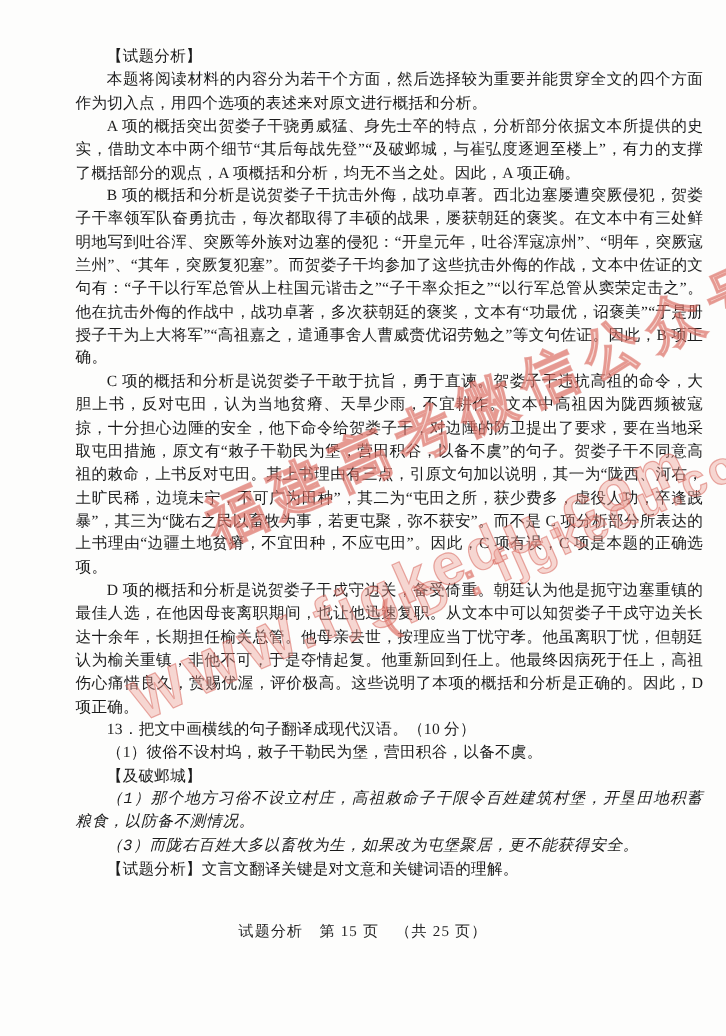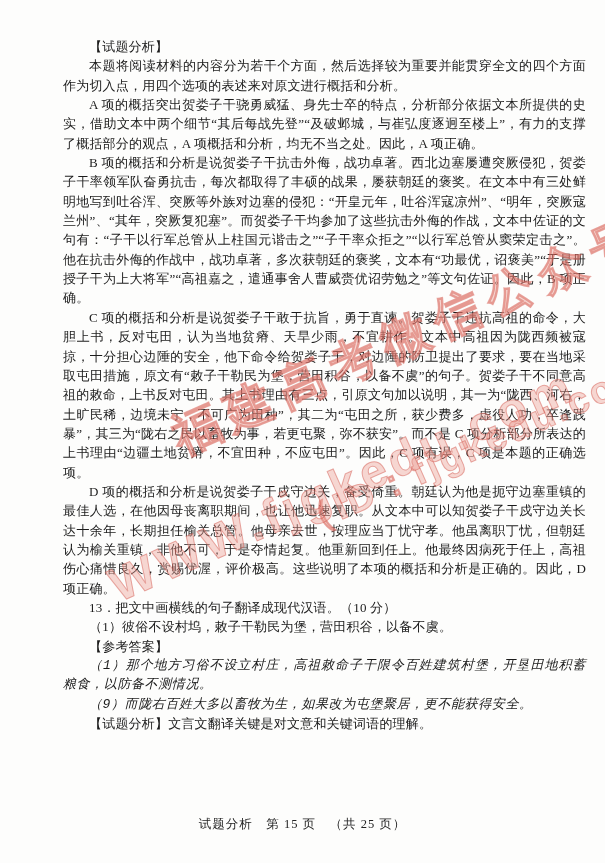--- a/index.html
+++ b/index.html
@@ -24,21 +24,21 @@
     letter-spacing:0.2px;
     word-break:break-all;
   }
   .kai {
     font-style:italic;
     letter-spacing:0.6px;
     font-family:Liberation Mono, monospace;
   }
   .footer {
     position:absolute;
-    left:0; right:0; top:816px;
+    left:0; right:0; top:768px;
     text-align:center;
     font-size:12.5px;
     color:#232323;
     letter-spacing:1px;
   }
   .wm {
     position:absolute;
     font-family:"Liberation Sans","DejaVu Sans",sans-serif;
     font-weight:bold;
     white-space:nowrap;
@@ -63,23 +63,23 @@
 
   <div class="content">
     <p class="para">【试题分析】</p>
     <p class="para">本题将阅读材料的内容分为若干个方面，然后选择较为重要并能贯穿全文的四个方面作为切入点，用四个选项的表述来对原文进行概括和分析。</p>
     <p class="para">A 项的概括突出贺娄子干骁勇威猛、身先士卒的特点，分析部分依据文本所提供的史实，借助文本中两个细节“其后每战先登”“及破邺城，与崔弘度逐迥至楼上”，有力的支撑了概括部分的观点，A 项概括和分析，均无不当之处。因此，A 项正确。</p>
     <p class="para">B 项的概括和分析是说贺娄子干抗击外侮，战功卓著。西北边塞屡遭突厥侵犯，贺娄子干率领军队奋勇抗击，每次都取得了丰硕的战果，屡获朝廷的褒奖。在文本中有三处鲜明地写到吐谷浑、突厥等外族对边塞的侵犯：“开皇元年，吐谷浑寇凉州”、“明年，突厥寇兰州”、“其年，突厥复犯塞”。而贺娄子干均参加了这些抗击外侮的作战，文本中佐证的文句有：“子干以行军总管从上柱国元谐击之”“子干率众拒之”“以行军总管从窦荣定击之”。他在抗击外侮的作战中，战功卓著，多次获朝廷的褒奖，文本有“功最优，诏褒美”“于是册授子干为上大将军”“高祖嘉之，遣通事舍人曹威赍优诏劳勉之”等文句佐证。因此，B 项正确。</p>
     <p class="para">C 项的概括和分析是说贺娄子干敢于抗旨，勇于直谏。贺娄子干违抗高祖的命令，大胆上书，反对屯田，认为当地贫瘠、天旱少雨，不宜耕作。文本中高祖因为陇西频被寇掠，十分担心边陲的安全，他下命令给贺娄子干，对边陲的防卫提出了要求，要在当地采取屯田措施，原文有“敕子干勒民为堡，营田积谷，以备不虞”的句子。贺娄子干不同意高祖的敕命，上书反对屯田。其上书理由有三点，引原文句加以说明，其一为“陇西、河右，土旷民稀，边境未宁，不可广为田种”，其二为“屯田之所，获少费多，虚役人功，卒逢践暴”，其三为“陇右之民以畜牧为事，若更屯聚，弥不获安”。而不是 C 项分析部分所表达的上书理由“边疆土地贫瘠，不宜田种，不应屯田”。因此，C 项有误，C 项是本题的正确选项。</p>
     <p class="para">D 项的概括和分析是说贺娄子干戍守边关，备受倚重。朝廷认为他是扼守边塞重镇的最佳人选，在他因母丧离职期间，也让他迅速复职。从文本中可以知贺娄子干戍守边关长达十余年，长期担任榆关总管。他母亲去世，按理应当丁忧守孝。他虽离职丁忧，但朝廷认为榆关重镇，非他不可，于是夺情起复。他重新回到任上。他最终因病死于任上，高祖伤心痛惜良久，赏赐优渥，评价极高。这些说明了本项的概括和分析是正确的。因此，D 项正确。</p>
     <p class="para">13．把文中画横线的句子翻译成现代汉语。（10 分）</p>
     <p class="para">（1）彼俗不设村坞，敕子干勒民为堡，营田积谷，以备不虞。</p>
-    <p class="para">【参考答案】</p>
+    <p class="para">【及破邺城】</p>
     <p class="para kai">（1）那个地方习俗不设立村庄，高祖敕命子干限令百姓建筑村堡，开垦田地积蓄粮食，以防备不测情况。</p>
-    <p class="para kai">（9）而陇右百姓大多以畜牧为生，如果改为屯堡聚居，更不能获得安全。</p>
+    <p class="para kai">（3）而陇右百姓大多以畜牧为生，如果改为屯堡聚居，更不能获得安全。</p>
     <p class="para">【试题分析】文言文翻译关键是对文意和关键词语的理解。</p>
   </div>
 
   <div class="footer">
     <span>试题分析　第 15 页　（共 25 页）</span>
   </div>
 
 </div>
 
 </body></html>

